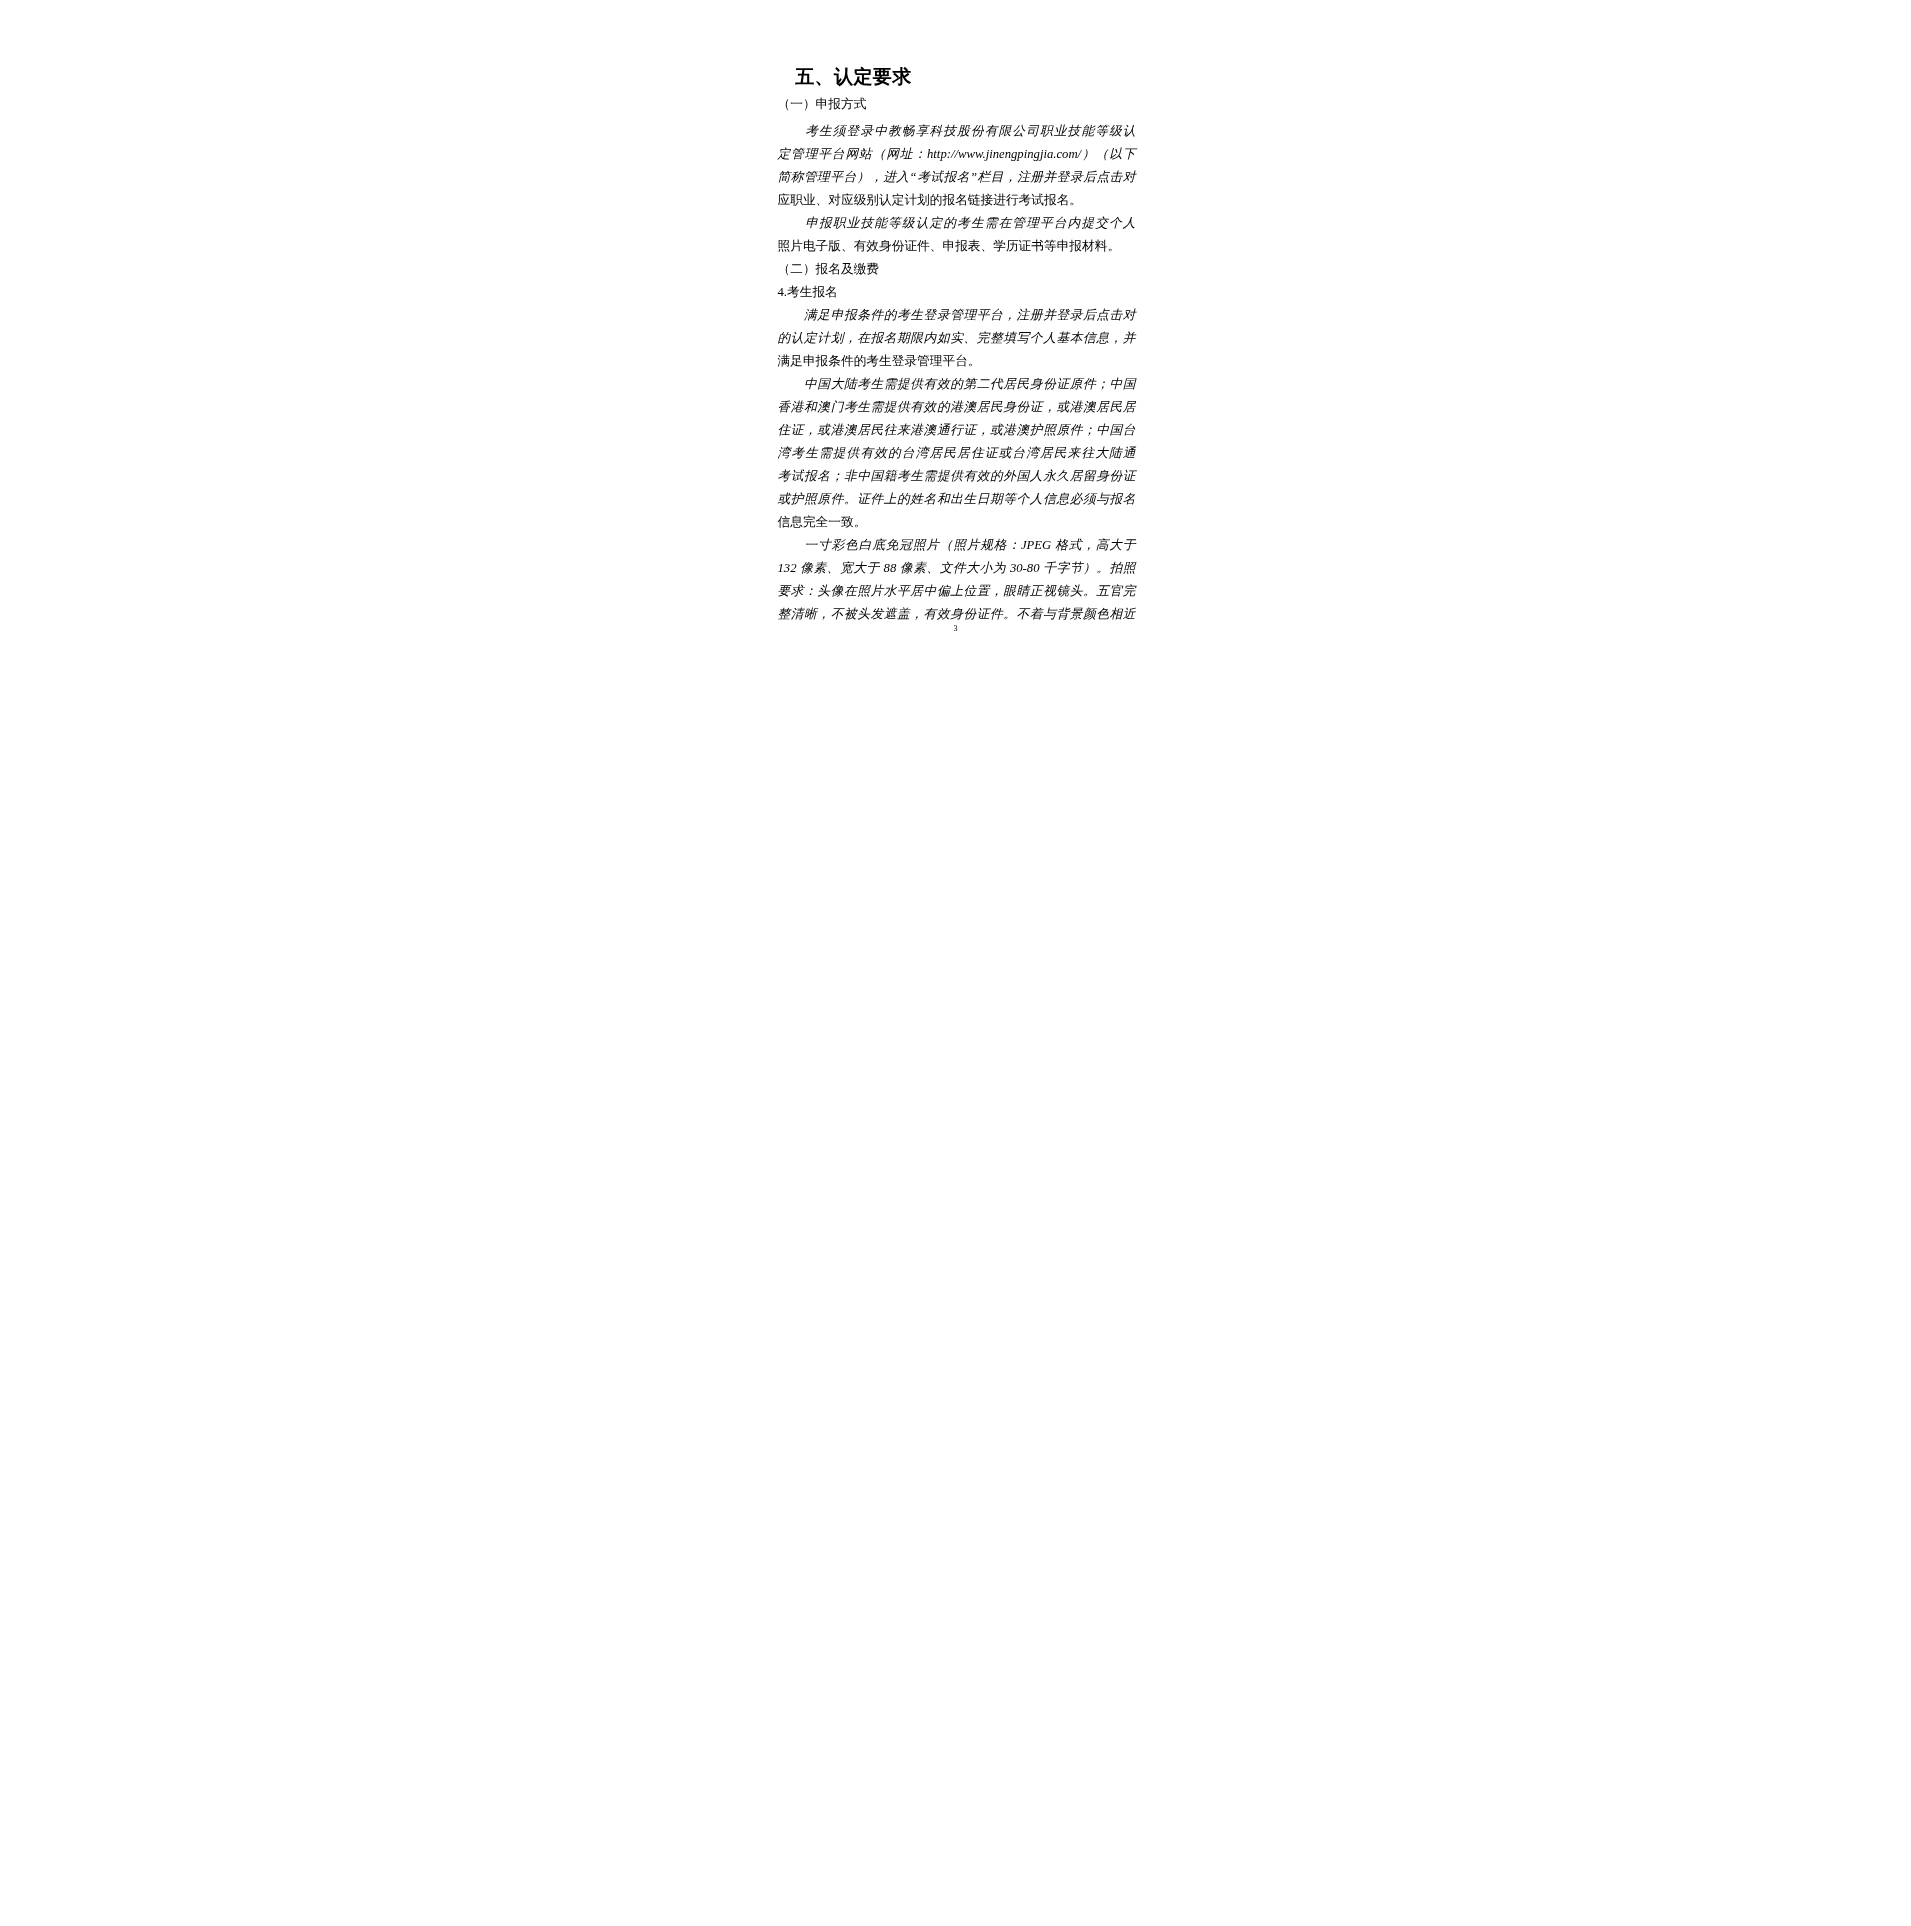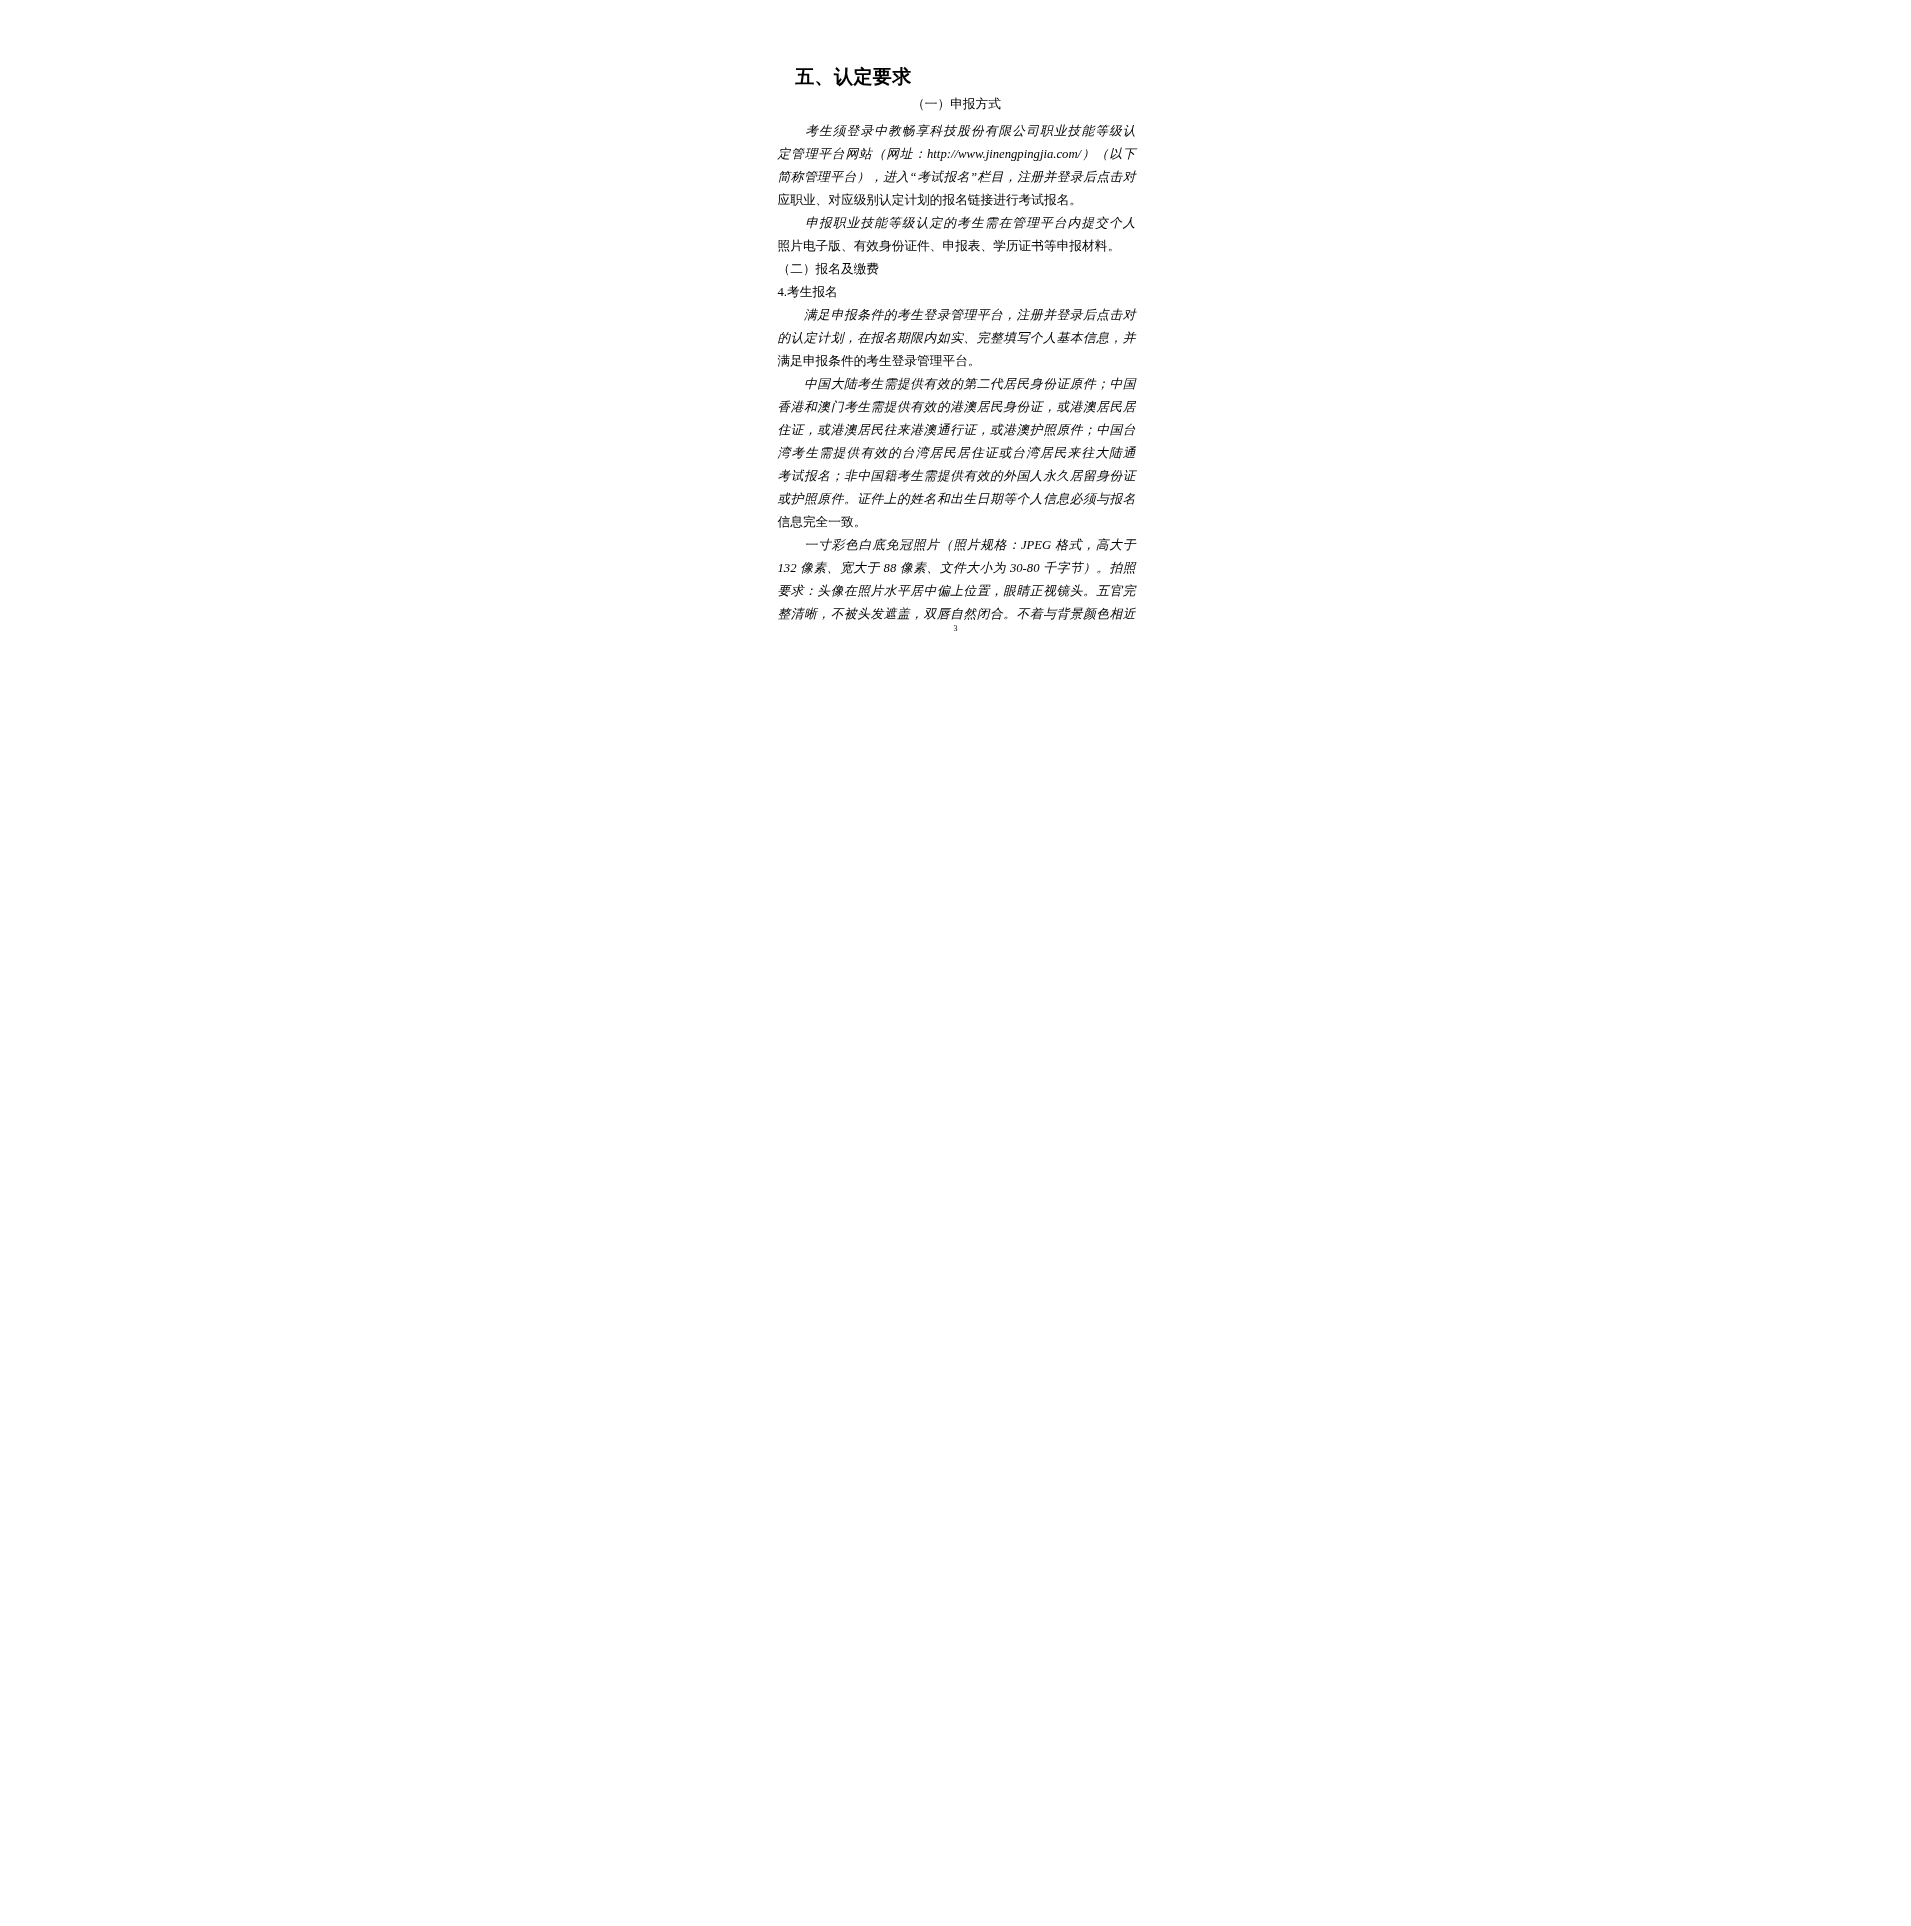--- a/index.html
+++ b/index.html
@@ -36,21 +36,20 @@
     line-height: 23px;
     white-space: nowrap;
   }
   .fill {
     text-align: justify;
     text-align-last: justify;
     font-style: italic;
   }
   .mb {
     margin-bottom: 4.6px;
-    text-align: center;
   }
   .page-number {
     position: absolute;
     left: 0;
     right: 0;
     top: 623px;
     height: 11.6px;
     line-height: 11.6px;
     text-align: center;
     font-size: 8px;
@@ -85,18 +84,18 @@
   <div class="line fill">香港和澳门考生需提供有效的港澳居民身份证，或港澳居民居</div>
   <div class="line fill">住证，或港澳居民往来港澳通行证，或港澳护照原件；中国台</div>
   <div class="line fill">湾考生需提供有效的台湾居民居住证或台湾居民来往大陆通</div>
   <div class="line fill">考试报名；非中国籍考生需提供有效的外国人永久居留身份证</div>
   <div class="line fill">或护照原件。证件上的姓名和出生日期等个人信息必须与报名</div>
   <div class="line">信息完全一致。</div>
 
   <div class="line fill">　　一寸彩色白底免冠照片（照片规格：JPEG 格式，高大于</div>
   <div class="line fill">132 像素、宽大于 88 像素、文件大小为 30-80 千字节）。拍照</div>
   <div class="line fill">要求：头像在照片水平居中偏上位置，眼睛正视镜头。五官完</div>
-  <div class="line fill">整清晰，不被头发遮盖，双唇自然闭合。不着与背景颜色相近</div>
+  <div class="line fill">整清晰，不被头发遮盖，有效身份证件。不着与背景颜色相近</div>
 
   <div class="page-number">3</div>
 
 </div>
 
 
 </body></html>

